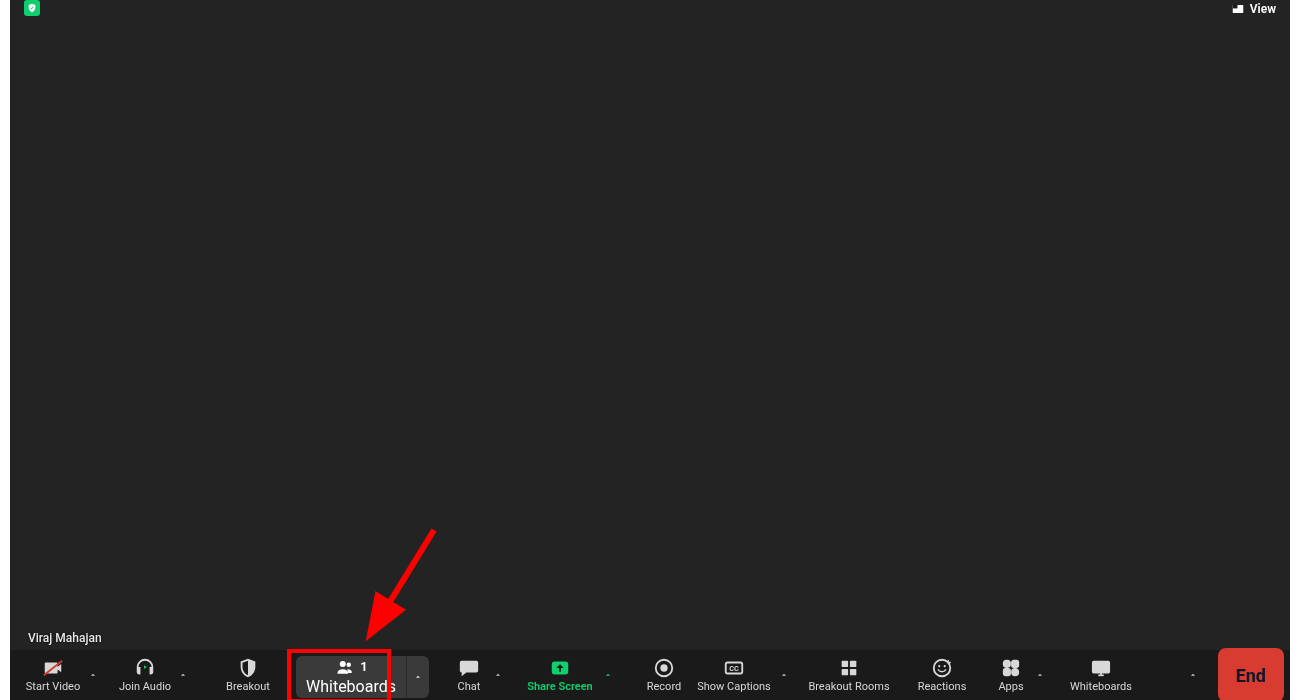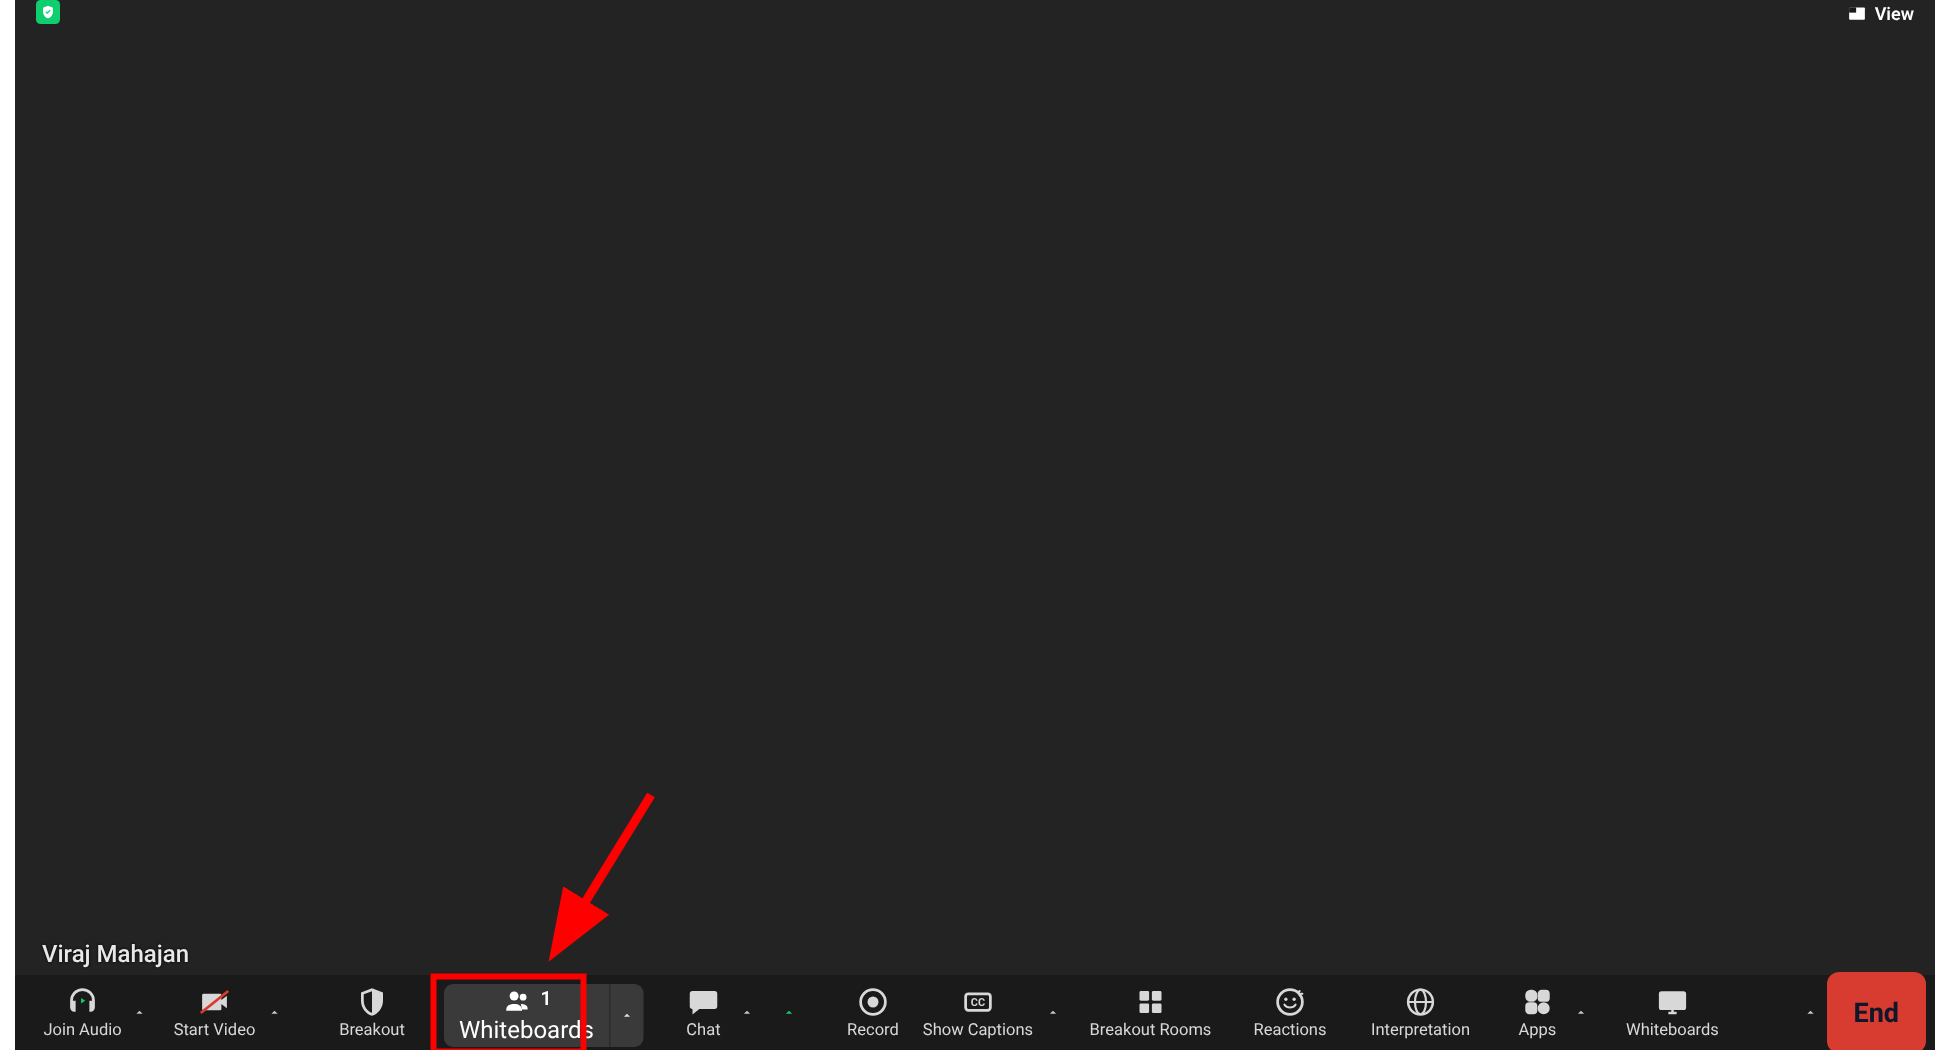--- a/index.html
+++ b/index.html
@@ -45,21 +45,21 @@
     font-weight: 600;
     cursor: pointer;
     padding: 0 2px;
   }
   .view-button svg { width: 14px; height: 14px; fill: #fff; }
   .participant-name {
     position: absolute;
     left: 18px;
     bottom: 5px;
     color: #e8e8e8;
-    font-size: 16px;
+    font-size: 12px;
     font-weight: 500;
     text-shadow: 0 0 2px #000;
   }
   .toolbar {
     position: absolute;
     left: 10px;
     top: 650px;
     width: 1280px;
     height: 50px;
     background: #1a1a1a;
@@ -171,46 +171,46 @@
         <rect x="3" y="5" width="8" height="6" fill="#1a1a1a"></rect>
       </svg>
     <span>View</span>
   </div>
 
   <div class="participant-name">Viraj Mahajan</div>
 </div>
 
 <div class="toolbar">
 
+  <div style="display:flex; align-items:center; margin-left:10px;">
+    <div class="tb-item" style="width:62px;">
+      <div class="ico">
+        <svg viewBox="0 0 24 24">
+            <path d="M17 10.5V7a1 1 0 00-1-1H4a1 1 0 00-1 1v10a1 1 0 001 1h12a1 1 0 001-1v-3.5l4 3v-9l-4 3z"></path>
+            <line x1="2" y1="20" x2="22" y2="4" stroke="#d83b2f" stroke-width="2"></line>
+          </svg>
+      </div>
+      <span class="lbl">Start Video</span>
+    </div>
+    <div class="caret">
+      <svg viewBox="0 0 24 24">
+          <path d="M7 14l5-5 5 5z"></path>
+        </svg>
+    </div>
+  </div>
+
   <div style="display:flex; align-items:center; margin-left:14px;">
     <div class="tb-item" style="width:58px;">
       <div class="ico">
         <svg viewBox="0 0 24 24">
             <path d="M12 2a9 9 0 00-9 9v5a3 3 0 003 3h1v-8H5v0a7 7 0 0114 0v0h-2v8h1a3 3 0 003-3v-5a9 9 0 00-9-9z"></path>
             <path fill="#0fce6d" d="M11 9l3 2-3 2z"></path>
           </svg>
       </div>
       <span class="lbl">Join Audio</span>
-    </div>
-    <div class="caret">
-      <svg viewBox="0 0 24 24">
-          <path d="M7 14l5-5 5 5z"></path>
-        </svg>
-    </div>
-  </div>
-
-  <div style="display:flex; align-items:center; margin-left:10px;">
-    <div class="tb-item" style="width:62px;">
-      <div class="ico">
-        <svg viewBox="0 0 24 24">
-            <path d="M17 10.5V7a1 1 0 00-1-1H4a1 1 0 00-1 1v10a1 1 0 001 1h12a1 1 0 001-1v-3.5l4 3v-9l-4 3z"></path>
-            <line x1="2" y1="20" x2="22" y2="4" stroke="#d83b2f" stroke-width="2"></line>
-          </svg>
-      </div>
-      <span class="lbl">Start Video</span>
     </div>
     <div class="caret">
       <svg viewBox="0 0 24 24">
           <path d="M7 14l5-5 5 5z"></path>
         </svg>
     </div>
   </div>
 
   <div class="tb-item" style="margin-left:28px; width:56px;">
     <div class="ico">
@@ -255,20 +255,29 @@
       <span class="lbl">Chat</span>
     </div>
     <div class="caret">
       <svg viewBox="0 0 24 24">
           <path d="M7 14l5-5 5 5z"></path>
         </svg>
     </div>
   </div>
 
   <div style="display:flex; align-items:center; margin-left:14px;">
+    <div class="tb-item green" style="width:78px;">
+      <div class="ico ico-green">
+        <svg viewBox="0 0 24 24">
+            <rect x="3" y="5" width="18" height="14" rx="3" fill="#0fce6d"></rect>
+            <path fill="#1a1a1a" d="M12 8l4 4h-3v4h-2v-4H8l4-4z"></path>
+          </svg>
+      </div>
+      <span class="lbl">Share Screen</span>
+    </div>
     <div class="caret">
       <svg viewBox="0 0 24 24" style="fill:#0fce6d;">
           <path d="M7 14l5-5 5 5z"></path>
         </svg>
     </div>
   </div>
 
   <div class="tb-item" style="margin-left:22px; width:50px;">
     <div class="ico">
       <svg viewBox="0 0 24 24">
@@ -314,30 +323,20 @@
           <circle cx="12" cy="12" r="9" fill="none" stroke="#d8d8d8" stroke-width="2"></circle>
           <circle cx="9" cy="10" r="1.2"></circle>
           <circle cx="15" cy="10" r="1.2"></circle>
           <path d="M8 14c1 1.5 2.5 2 4 2s3-.5 4-2" fill="none" stroke="#d8d8d8" stroke-width="1.6" stroke-linecap="round"></path>
           <path d="M18 5l1-1m1 2l1 0m-2 1l1 1" stroke="#d8d8d8" stroke-width="1.5" stroke-linecap="round"></path>
         </svg>
     </div>
     <span class="lbl">Reactions</span>
   </div>
 
-  <div class="tb-item" style="margin-left:12px; width:80px;">
-    <div class="ico">
-      <svg viewBox="0 0 24 24">
-          <circle cx="12" cy="12" r="9" fill="none" stroke="#d8d8d8" stroke-width="1.8"></circle>
-          <ellipse cx="12" cy="12" rx="4" ry="9" fill="none" stroke="#d8d8d8" stroke-width="1.6"></ellipse>
-          <line x1="3" y1="12" x2="21" y2="12" stroke="#d8d8d8" stroke-width="1.6"></line>
-        </svg>
-    </div>
-    <span class="lbl">Interpretation</span>
-  </div>
 
   <div style="display:flex; align-items:center; margin-left:14px;">
     <div class="tb-item" style="width:40px;">
       <div class="ico">
         <svg viewBox="0 0 24 24" fill="none" stroke="#d8d8d8" stroke-width="1.8">
             <rect x="4" y="4" width="7" height="7" rx="3"></rect>
             <rect x="13" y="4" width="7" height="7" rx="2"></rect>
             <rect x="4" y="13" width="7" height="7" rx="2"></rect>
             <circle cx="16.5" cy="16.5" r="3.5"></circle>
           </svg>

